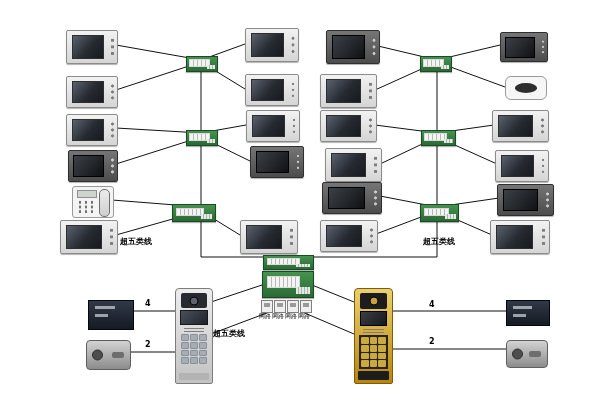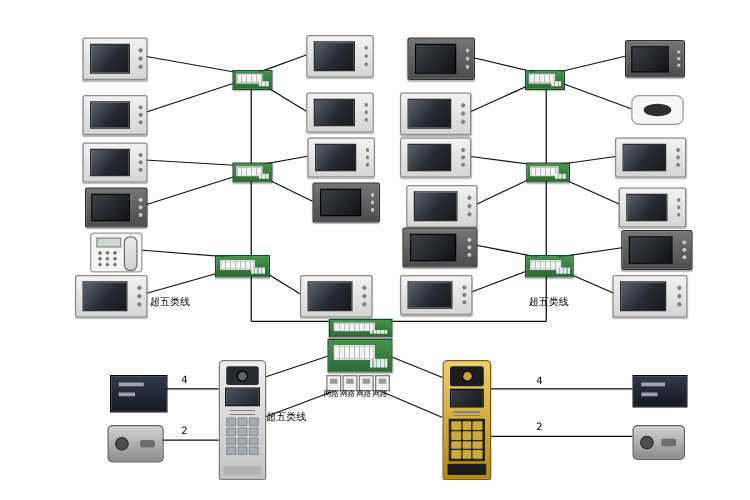--- a/index.html
+++ b/index.html
@@ -31,21 +31,21 @@
   
   .dist{background:linear-gradient(#45934f,#2a6a34);border:1px solid #1c4a24;box-shadow:0 1px 1px rgba(0,0,0,.3)}
   .dist .tb{position:absolute;left:7%;top:16%;width:62%;height:38%;
     background:repeating-linear-gradient(90deg,#f4f4f4 0 3px,#b9b9b9 3px 4px);border:1px solid #d9d9d9}
   .dist .tb2{position:absolute;right:6%;bottom:12%;width:28%;height:30%;
     background:repeating-linear-gradient(90deg,#e8e8e8 0 2px,#9fb9a5 2px 3px)}
   
   .port{background:#efefef;border:1px solid #7f7f7f}
   .port i{display:block;margin:2px auto 0;width:60%;height:40%;background:#9a9a9a}
   
-  .lbl{font-size:8px;font-weight:normal;color:#000;line-height:1;white-space:nowrap}
+  .lbl{font-size:8px;font-weight:bold;color:#000;line-height:1;white-space:nowrap}
   .portlbl{font-size:6px;font-weight:normal}
   
   .ds{display:flex;flex-direction:column;align-items:center;gap:2px;padding-top:4px;border-radius:4px 4px 2px 2px}
   .ds.silver{background:linear-gradient(#ededed,#c2c2c2);border:1px solid #7d7d7d}
   .ds .cam{width:72%;height:15px;background:#272b31;border-radius:2px;position:relative}
   .ds .cam:after{content:"";position:absolute;left:50%;top:50%;width:7px;height:7px;transform:translate(-50%,-50%);
     border-radius:50%;background:#5d646d;border:1px solid #000}
   .ds .scr2{width:70%;height:13px;background:linear-gradient(135deg,#49515c,#20242a);border:1px solid #16181c}
   .ds .spk{display:block;width:58%;height:5px;background:repeating-linear-gradient(0deg,#7f7f7f 0 1px,transparent 1px 3px)}
   .ds .keys{width:74%;height:30px;display:grid;grid-template-columns:repeat(3,1fr);grid-auto-rows:1fr;gap:1px}

